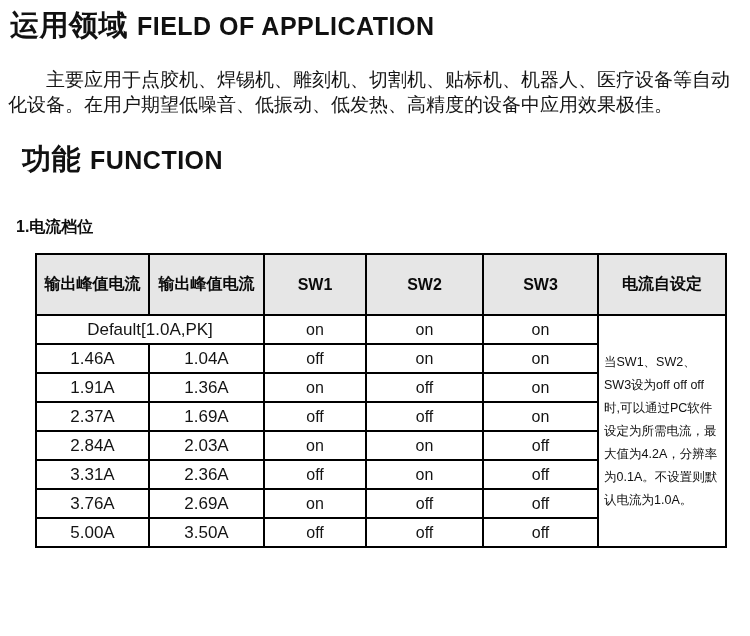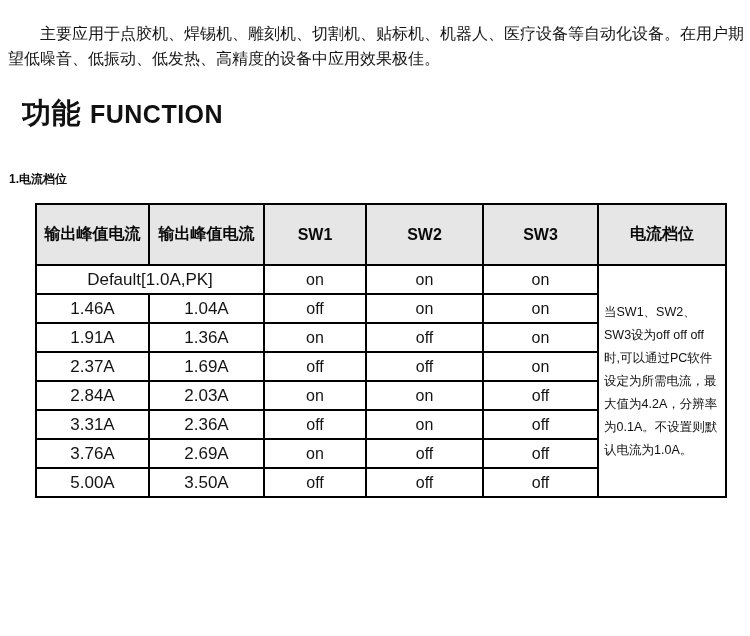--- a/index.html
+++ b/index.html
@@ -16,31 +16,31 @@
     margin: 6px 0 0 10px;
     font-weight: 700;
     letter-spacing: 0.5px;
     white-space: nowrap;
   }
   .h1 .zh { font-size: 29px; }
   .h1 .en { font-size: 25px; margin-left: 4px; }
 
   .para {
     margin: 21px 4px 0 8px;
-    font-size: 16px;
+    font-size: 19px;
     line-height: 25px;
     text-indent: 2em;
     color: #151515;
   }
 
   .h2 { margin: 23px 0 0 22px; }
 
   .section-label {
-    margin: 37px 0 0 9px;
-    font-size: 12px;
+    margin: 37px 0 0 16px;
+    font-size: 16px;
     font-weight: 600;
     color: #0e0e0e;
   }
 
   table.current-table {
     margin: 15px 0 0 35px;
     width: 690px;
     border-collapse: collapse;
     table-layout: fixed;
     border: 2px solid #000;
@@ -72,20 +72,24 @@
     vertical-align: middle;
     padding: 4px 5px;
     color: #101010;
   }
 </style>
 </head>
 <body>
 
 <div class="page">
 
+  <div class="h1">
+    <span class="zh">运用领域</span>
+    <span class="en">FIELD OF APPLICATION</span>
+  </div>
 
   <div class="para">主要应用于点胶机、焊锡机、雕刻机、切割机、贴标机、机器人、医疗设备等自动化设备。在用户期望低噪音、低振动、低发热、高精度的设备中应用效果极佳。</div>
 
   <div class="h1 h2">
     <span class="zh">功能</span>
     <span class="en">FUNCTION</span>
   </div>
 
   <div class="section-label">1.电流档位</div>
 
@@ -98,21 +102,21 @@
         <col style="width:115px">
         <col style="width:128px">
     </colgroup>
     <thead>
       <tr>
         <th>输出峰值电流</th>
         <th>输出峰值电流</th>
         <th>SW1</th>
         <th>SW2</th>
         <th>SW3</th>
-        <th>电流档位</th>
+        <th>电流自设定</th>
       </tr>
     </thead>
     <tbody>
       <tr>
         <td colspan="2">Default[1.0A,PK]</td>
         <td class="sw">on</td>
         <td class="sw">on</td>
         <td class="sw">on</td>
         <td rowspan="8" class="note-cell">当SW1、SW2、SW3设为off off off时,可以通过PC软件设定为所需电流，最大值为4.2A，分辨率为0.1A。不设置则默认电流为1.0A。</td>
       </tr>

